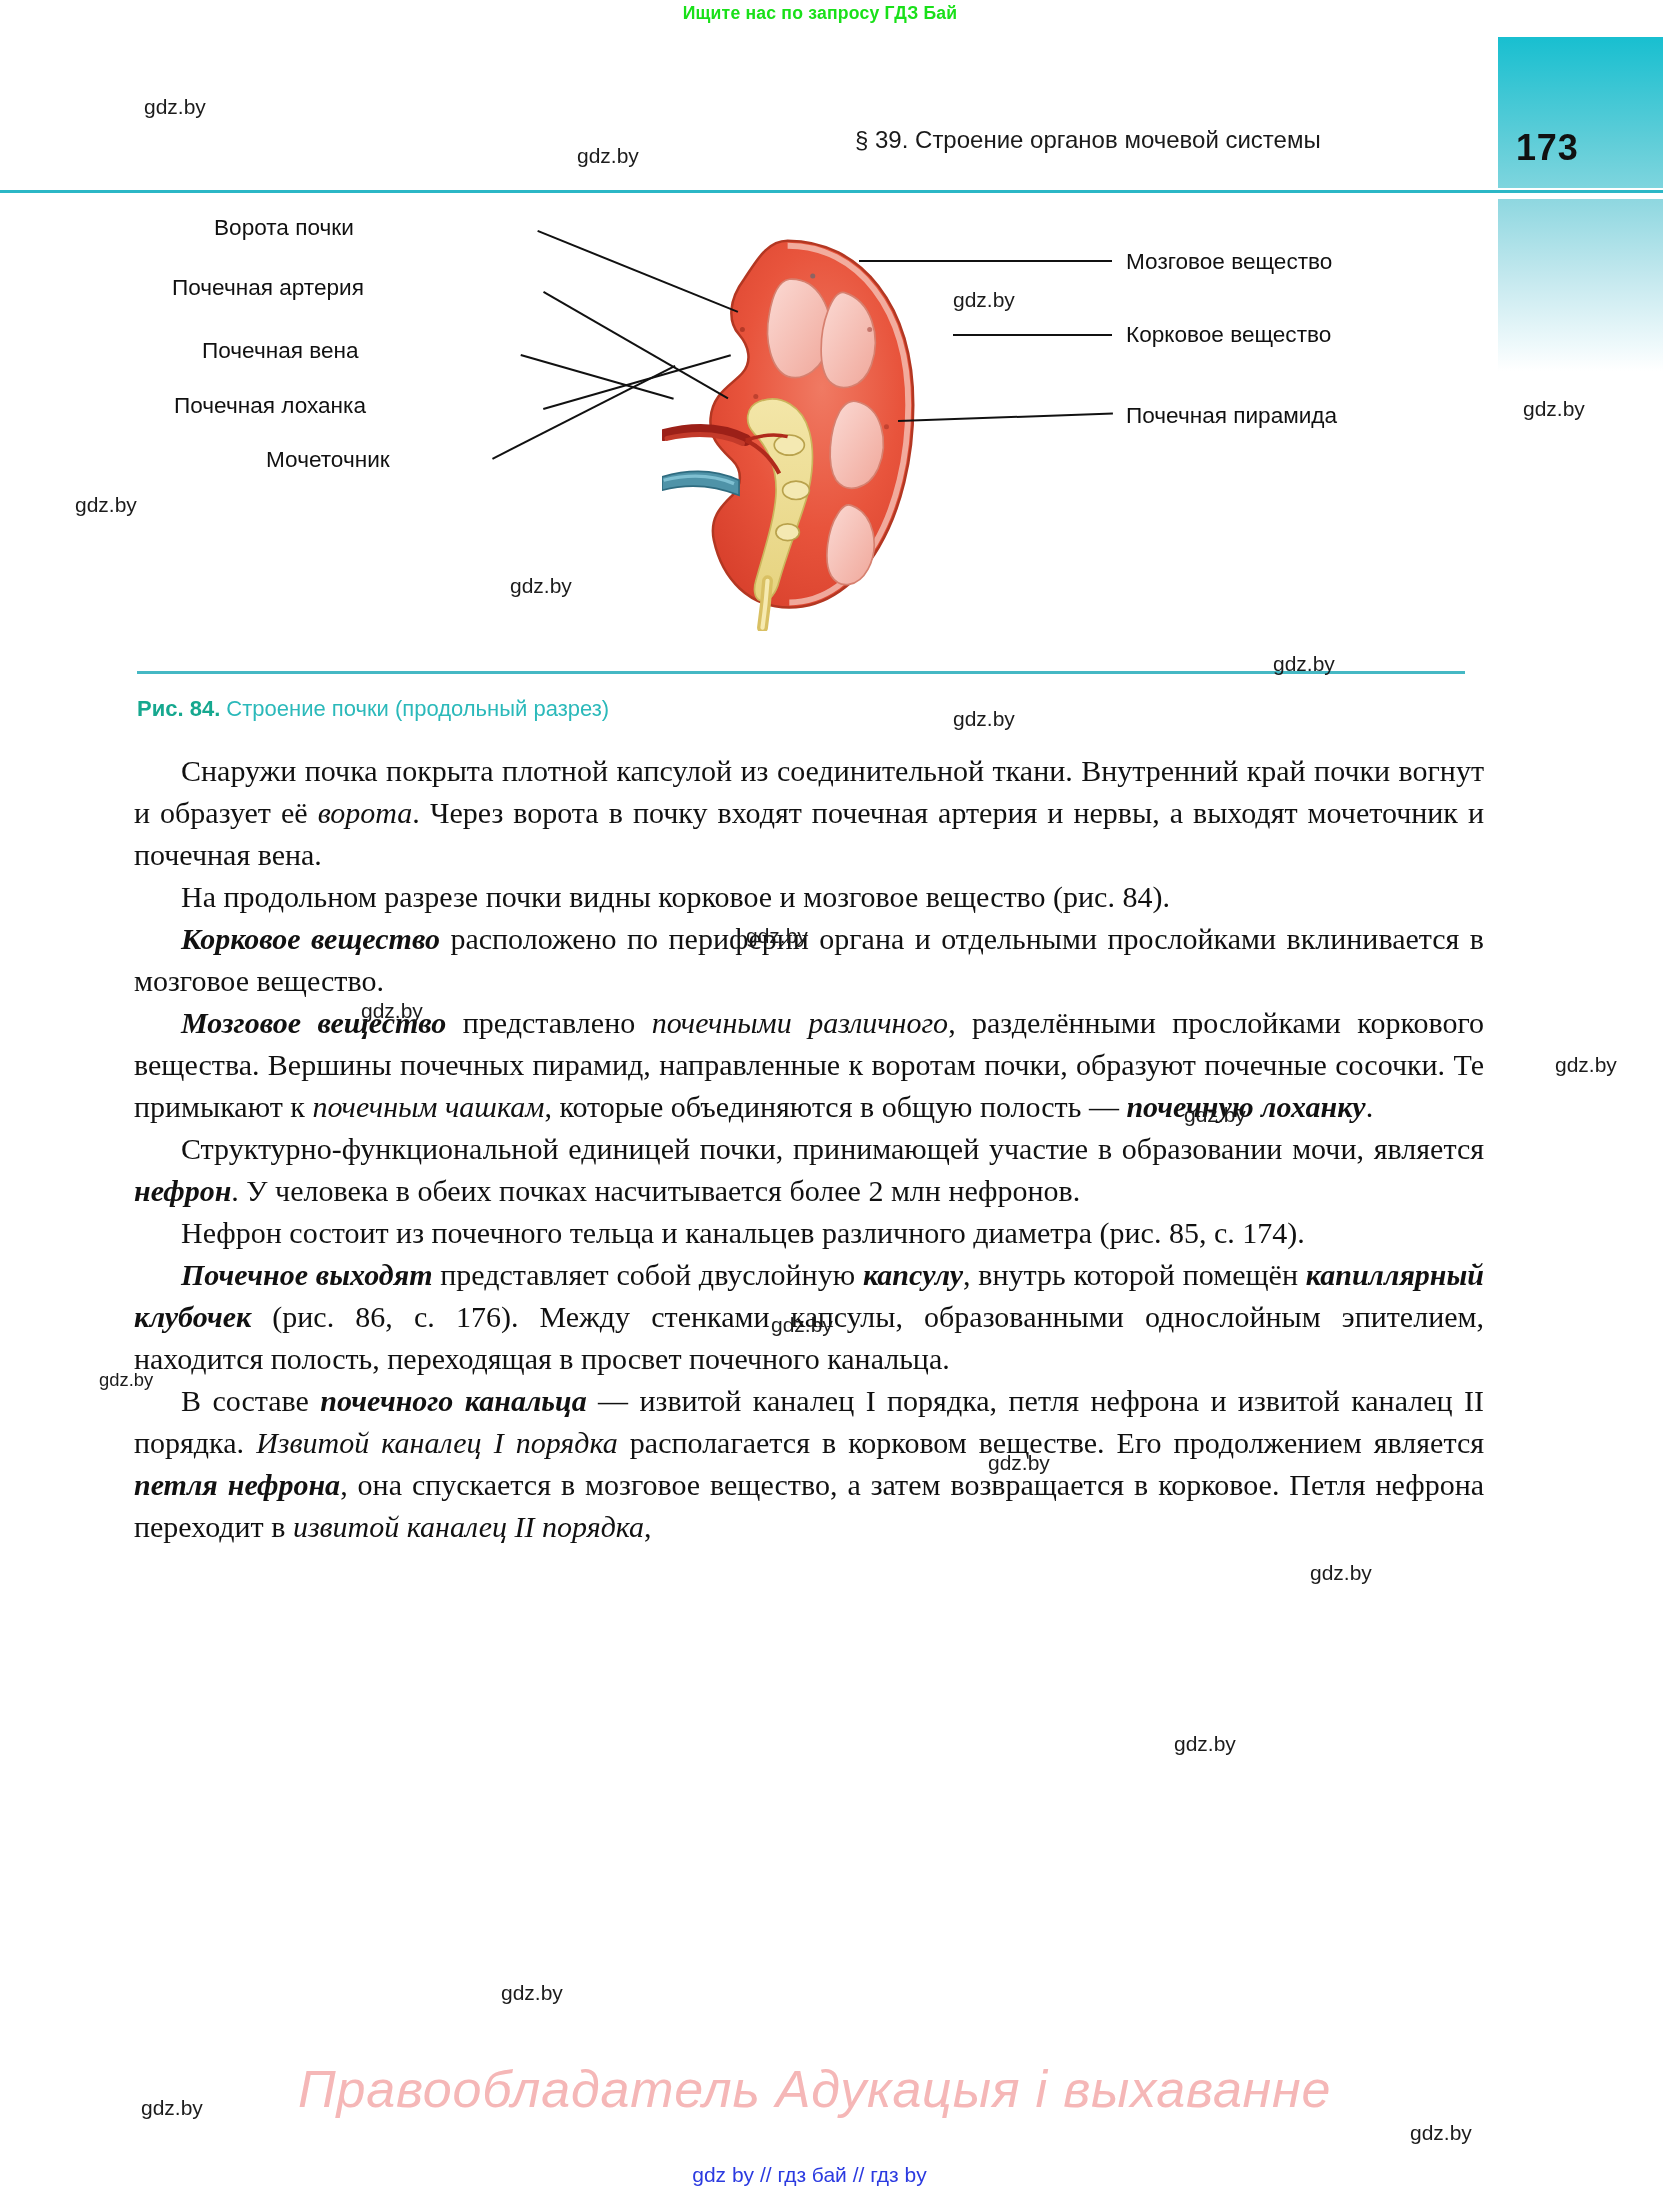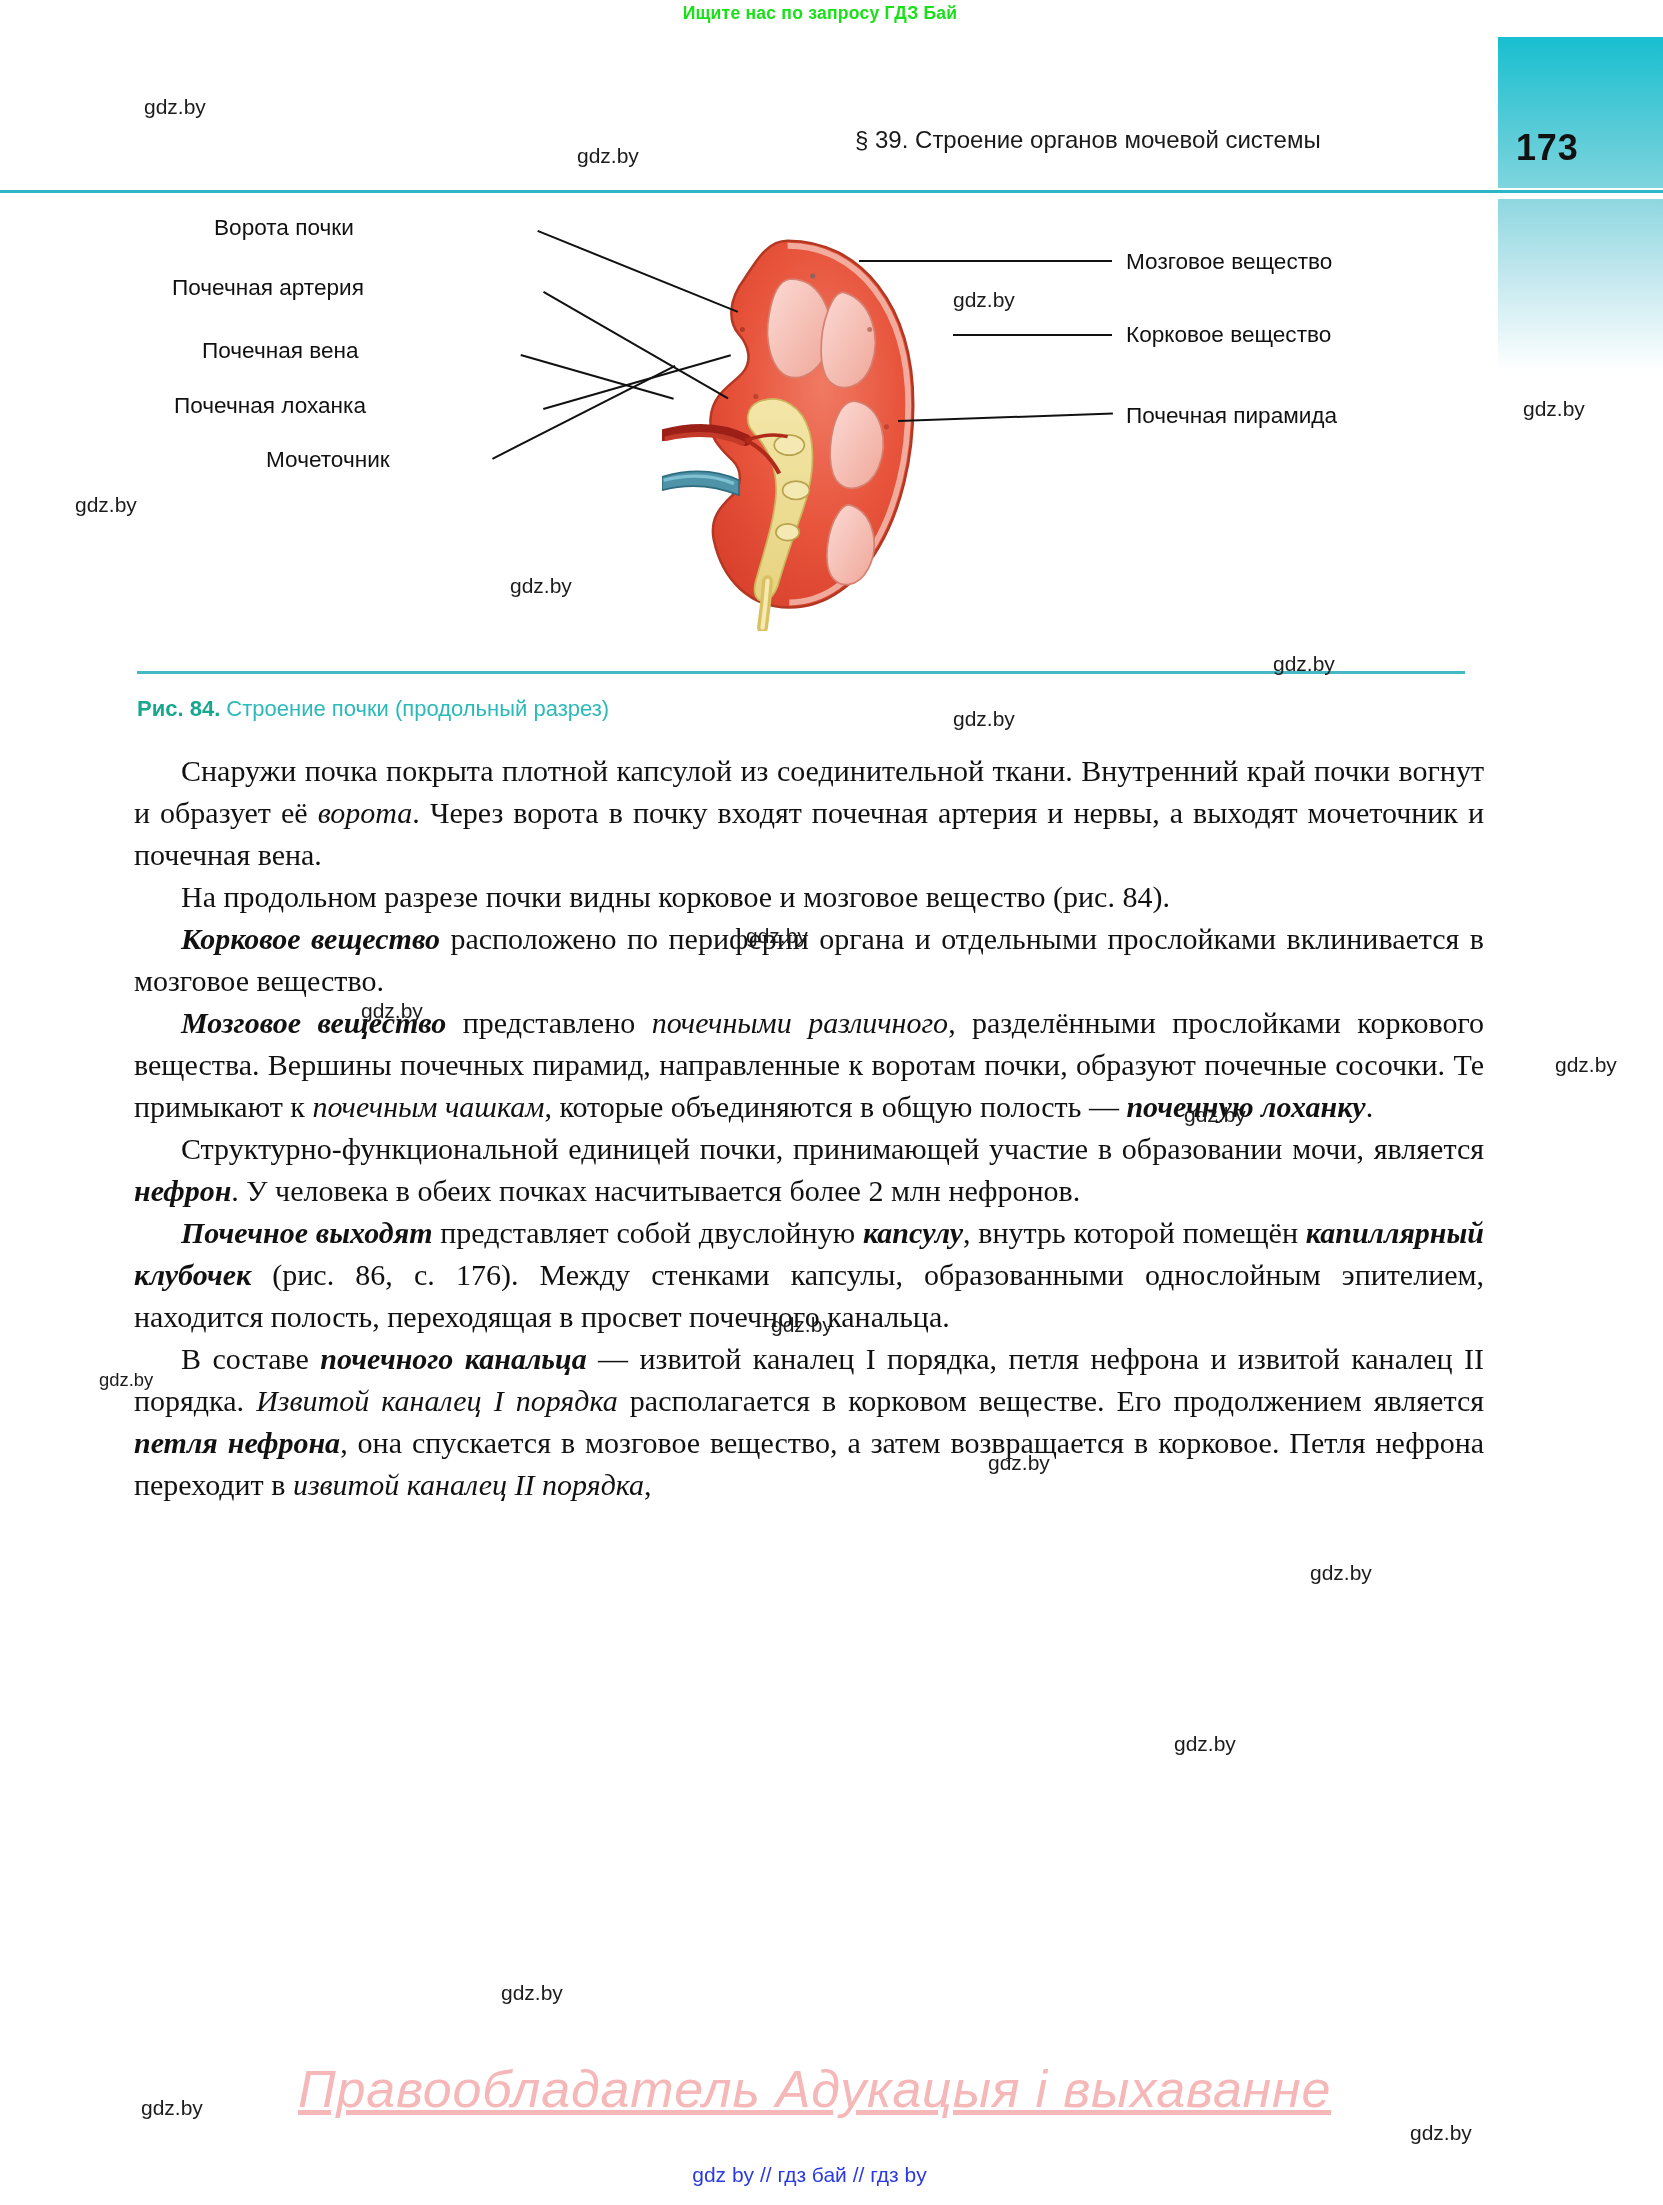--- a/index.html
+++ b/index.html
@@ -166,21 +166,20 @@
   .copyright-wm {
     position: absolute;
     left: 298px;
     top: 2059px;
     font-family: "Liberation Sans", sans-serif;
     font-size: 52px;
     font-style: italic;
     color: #f5b7b7;
     white-space: nowrap;
     letter-spacing: 0.8px;
-    text-decoration: underline;
   }
 
   .footer-links {
     position: absolute;
     left: 0;
     top: 2163px;
     width: 1619px;
     text-align: center;
     font-family: "Liberation Sans", sans-serif;
     font-size: 21px;
@@ -308,20 +307,21 @@
     <p><span>Снаружи почка покрыта плотной капсулой из соединительной ткани. Внутренний край почки вогнут и образует её </span><i>ворота</i><span>. Через ворота в почку входят почечная артерия и нервы, а выходят мочеточник и почечная вена.</span></p>
 
     <p><span>На продольном разрезе почки видны корковое и мозговое вещество (рис. 84).</span></p>
 
     <p><span class="term">Корковое вещество</span><span> расположено по периферии органа и отдельными прослойками вклинивается в мозговое вещество.</span></p>
 
     <p><span class="term">Мозговое вещество</span><span> представлено </span><i>почечными различного</i><span>, разделёнными прослойками коркового вещества. Вершины почечных пирамид, направленные к воротам почки, образуют почечные сосочки. Те примыкают к </span><i>почечным чашкам</i><span>, которые объединяются в общую полость — </span><span class="term">почечную лоханку</span><span>.</span></p>
 
     <p><span>Структурно-функциональной единицей почки, принимающей участие в образовании мочи, является </span><span class="term">нефрон</span><span>. У человека в обеих почках насчитывается более 2 млн нефронов.</span></p>
 
+    <p><span>Нефрон состоит из почечного тельца и канальцев различного диаметра (рис. 85, с. 174).</span></p>
 
     <p><span class="term">Почечное выходят</span><span> представляет собой двуслойную </span><span class="term">капсулу</span><span>, внутрь которой помещён </span><span class="term">капиллярный клубочек</span><span> (рис. 86, с. 176). Между стенками капсулы, образованными однослойным эпителием, находится полость, переходящая в просвет почечного канальца.</span></p>
 
     <p><span>В составе </span><span class="term">почечного канальца</span><span> — извитой каналец I порядка, петля нефрона и извитой каналец II порядка. </span><i>Извитой каналец I порядка</i><span> располагается в корковом веществе. Его продолжением является </span><span class="term">петля нефрона</span><span>, она спускается в мозговое вещество, а затем возвращается в корковое. Петля нефрона переходит в </span><i>извитой каналец II порядка</i><span>,</span></p>
   </div>
 
   <div class="wm" style="left:144px;  top:95px;">gdz.by</div>
   <div class="wm" style="left:577px;  top:144px;">gdz.by</div>
   <div class="wm" style="left:953px; top:288px;">gdz.by</div>
   <div class="wm" style="left:1523px; top:397px;">gdz.by</div>

